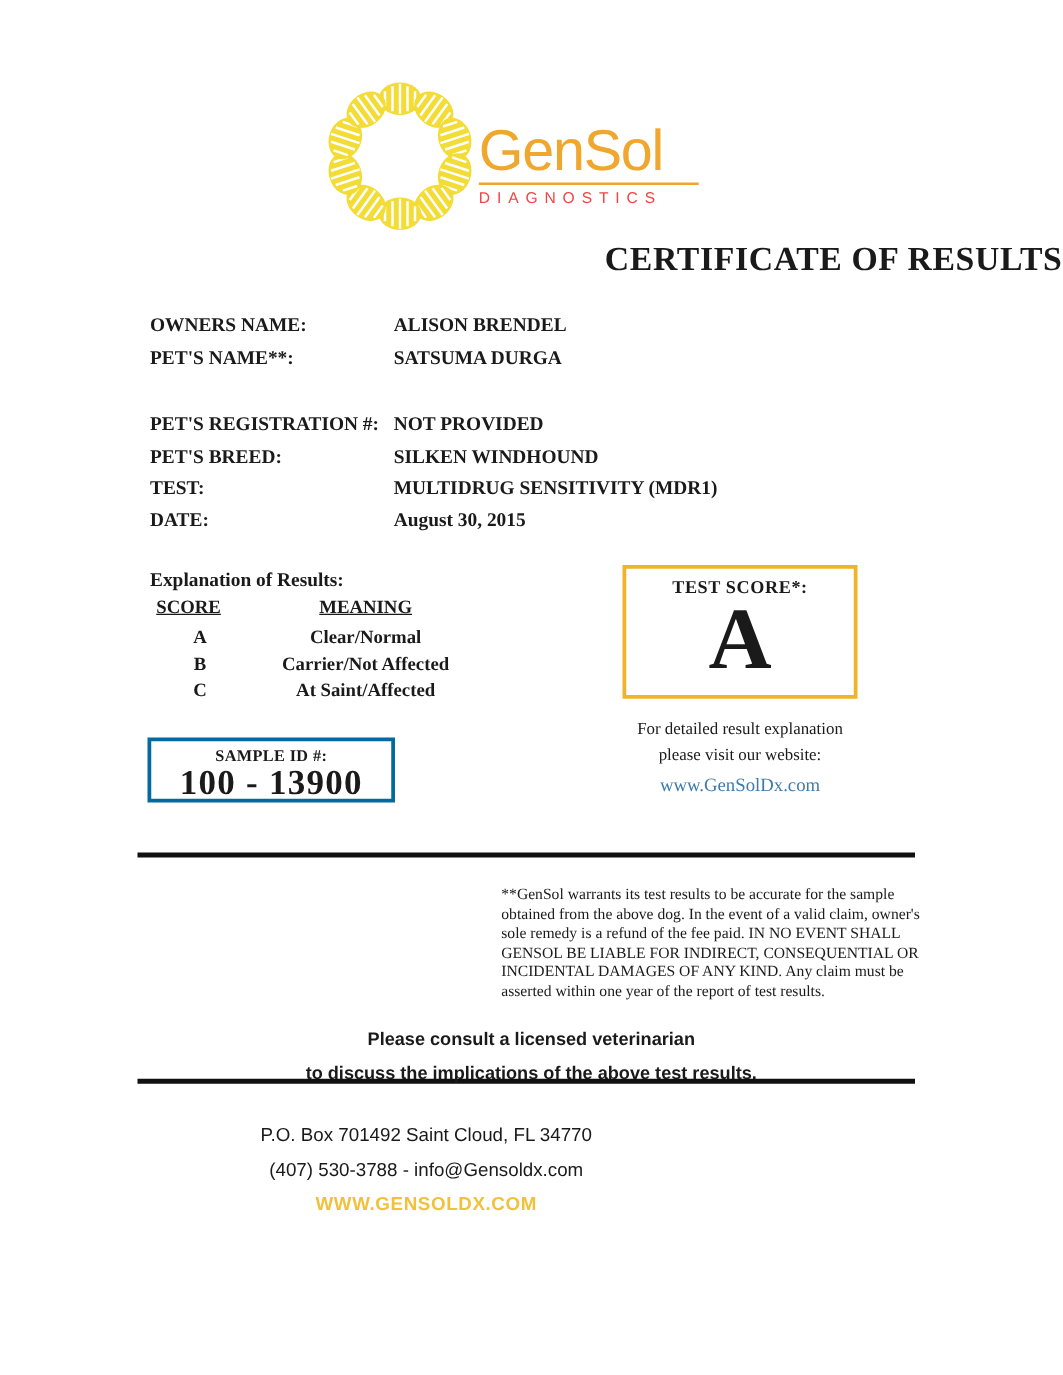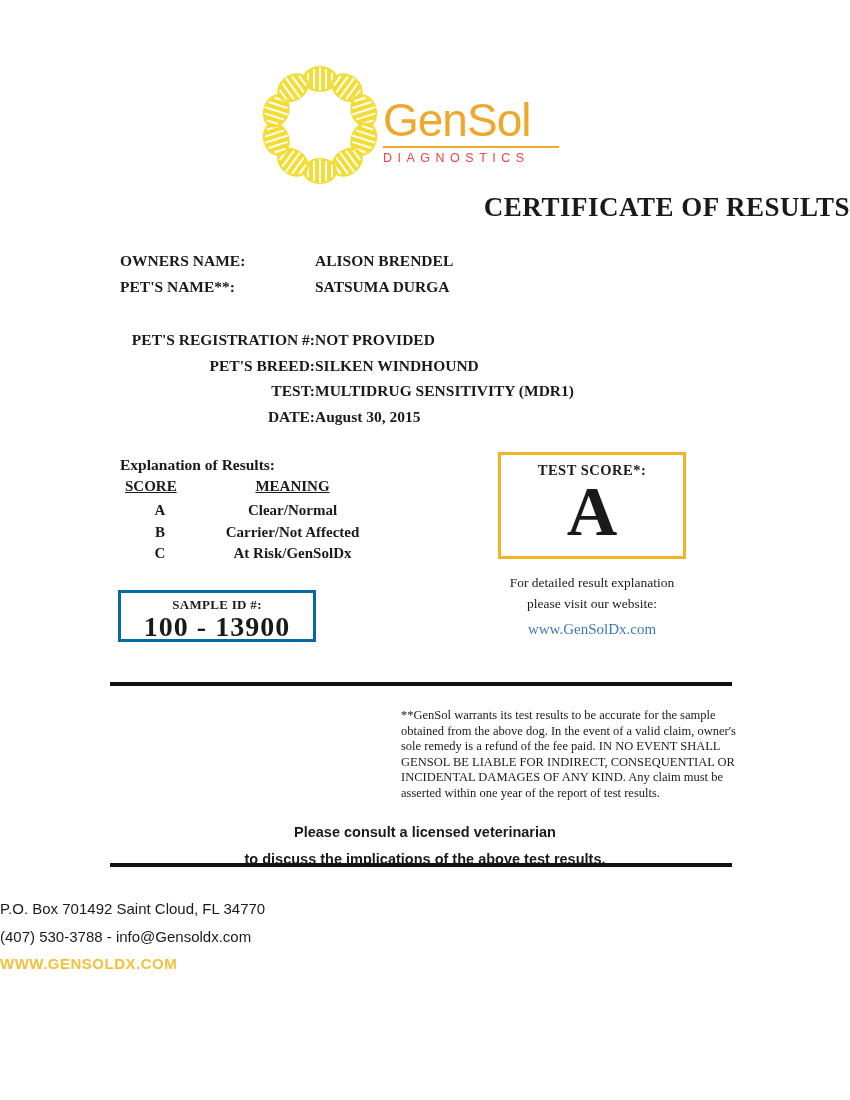--- a/index.html
+++ b/index.html
@@ -27,21 +27,21 @@
     letter-spacing:5.5px; margin-top:3px; white-space:nowrap;
   }
   
   .title {
     position:absolute; left:0; top:192px; width:850px;
     text-align:right; font-size:27px; font-weight:bold; letter-spacing:0.5px;
   }
   
   .fieldgroup { position:absolute; left:120px; }
   .fg-top { top:248px; }
-  .fg-main { top:327px;text-align:right; }
+  .fg-main { top:327px; }
   .frow { height:25.5px; line-height:25.5px; white-space:nowrap; }
   .flabel { display:inline-block; width:195px; font-weight:bold; font-size:15.5px; }
   .fvalue { position:absolute; left:195px; font-weight:bold; font-size:15.5px; }
   .frow { position:relative; }
   
   .expl-heading { position:absolute; left:120px; top:456px; font-weight:bold; font-size:15.5px; }
   .expl-table { position:absolute; left:125px; top:477px; }
   .expl-hrow { height:22px; }
   .expl-score-h { display:inline-block; width:70px; text-align:left; font-weight:bold; font-size:15px; }
   .expl-score-h span, .expl-mean-h span { text-decoration:underline; }
@@ -78,21 +78,21 @@
     font-size:12.5px; line-height:15.6px;
   }
   
   .consult {
     position:absolute; left:0; top:819px; width:850px; text-align:center;
     font-family:"Liberation Sans", sans-serif; font-weight:bold;
     font-size:14.5px; line-height:27px;
   }
   
   .footer {
-    position:absolute; left:0; top:895px; width:682px; 
+    position:absolute; left:0; top:895px; width:682px; text-align:center;
     font-family:"Liberation Sans", sans-serif; font-size:15px; line-height:27.5px;
   }
   .footer-site { font-weight:bold; letter-spacing:0.5px; cursor:pointer; }
 </style>
 </head>
 <body>
 
 <div class="page">
 
   <svg class="wreath" viewBox="0 0 128 128" xmlns="http://www.w3.org/2000/svg">
@@ -165,21 +165,21 @@
     </div>
     <div>
 
     <div class="expl-row">
         <span class="expl-score">A</span><span class="expl-mean">Clear/Normal</span>
       </div>
         <div class="expl-row">
         <span class="expl-score">B</span><span class="expl-mean">Carrier/Not Affected</span>
       </div>
         <div class="expl-row">
-        <span class="expl-score">C</span><span class="expl-mean">At Risk/GenSolDx</span>
+        <span class="expl-score">C</span><span class="expl-mean">At Saint/Affected</span>
       </div>
       </div>
   </div>
 
   <div class="score-box" style="border-color: rgb(240, 179, 42);">
     <div class="score-box-heading">TEST SCORE*:</div>
     <div class="score-value">A</div>
   </div>
 
   <div class="web-note">

